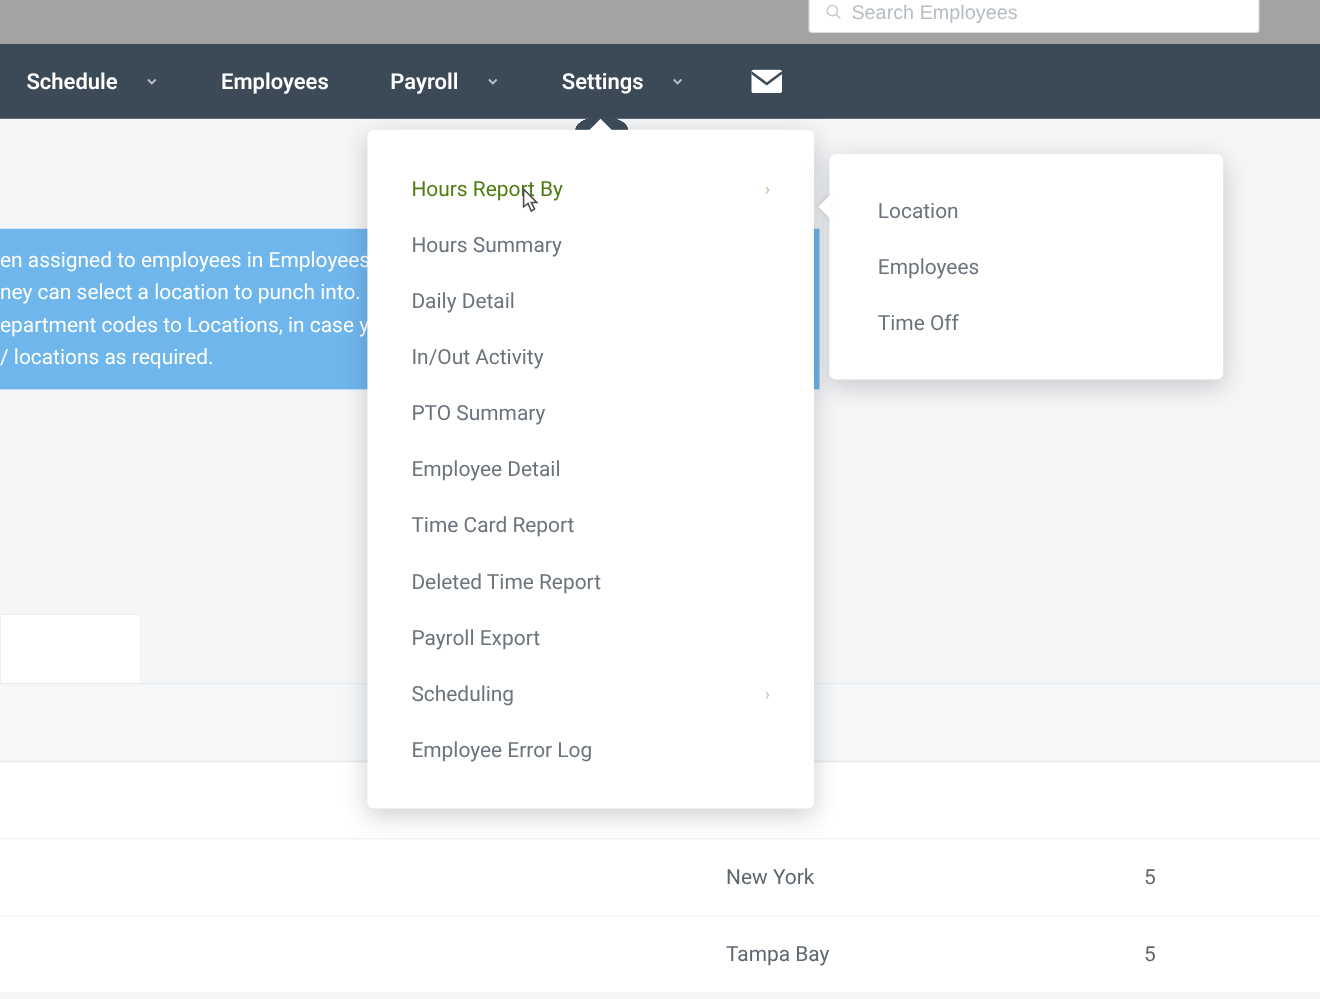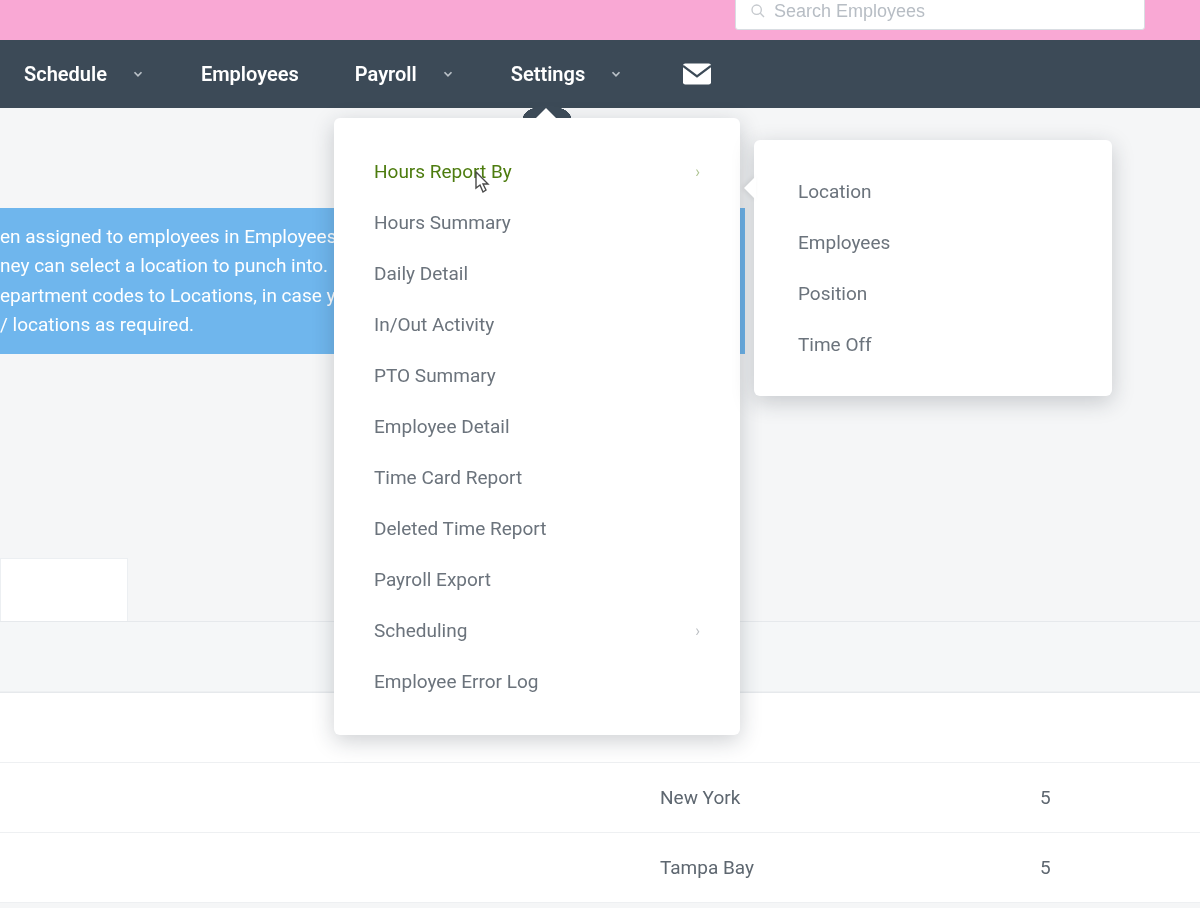--- a/index.html
+++ b/index.html
@@ -8,21 +8,21 @@
     background: #f5f6f7;
     width: 1200px;
     height: 908px;
     overflow: hidden;
     position: relative;
   }
 
   
   .top-area {
     height: 40px;
-    background: #f9a8d4;
+    background: #a3a3a3;
     position: relative;
   }
   .search-box {
     position: absolute;
     right: 55px;
     top: -8px;
     width: 410px;
     height: 38px;
     border: 1px solid #d9dde2;
     border-radius: 3px;
@@ -307,22 +307,19 @@
 </div>
 
 <div class="dropdown secondary">
   <div class="item">
     <span>Location</span>
   </div>
   <div class="item">
     <span>Employees</span>
   </div>
   <div class="item">
-    <span>Position</span>
-  </div>
-  <div class="item">
     <span>Time Off</span>
   </div>
 </div>
 
 <svg class="cursor" width="22" height="26" viewBox="0 0 22 26">
   <path d="M4 2 L4 18 L8 15 L11 22 L14 20 L11 14 L16 14 Z" fill="#ffffff" stroke="#4a4a4a" stroke-width="1.4"></path>
 </svg>
 
 </body></html>

